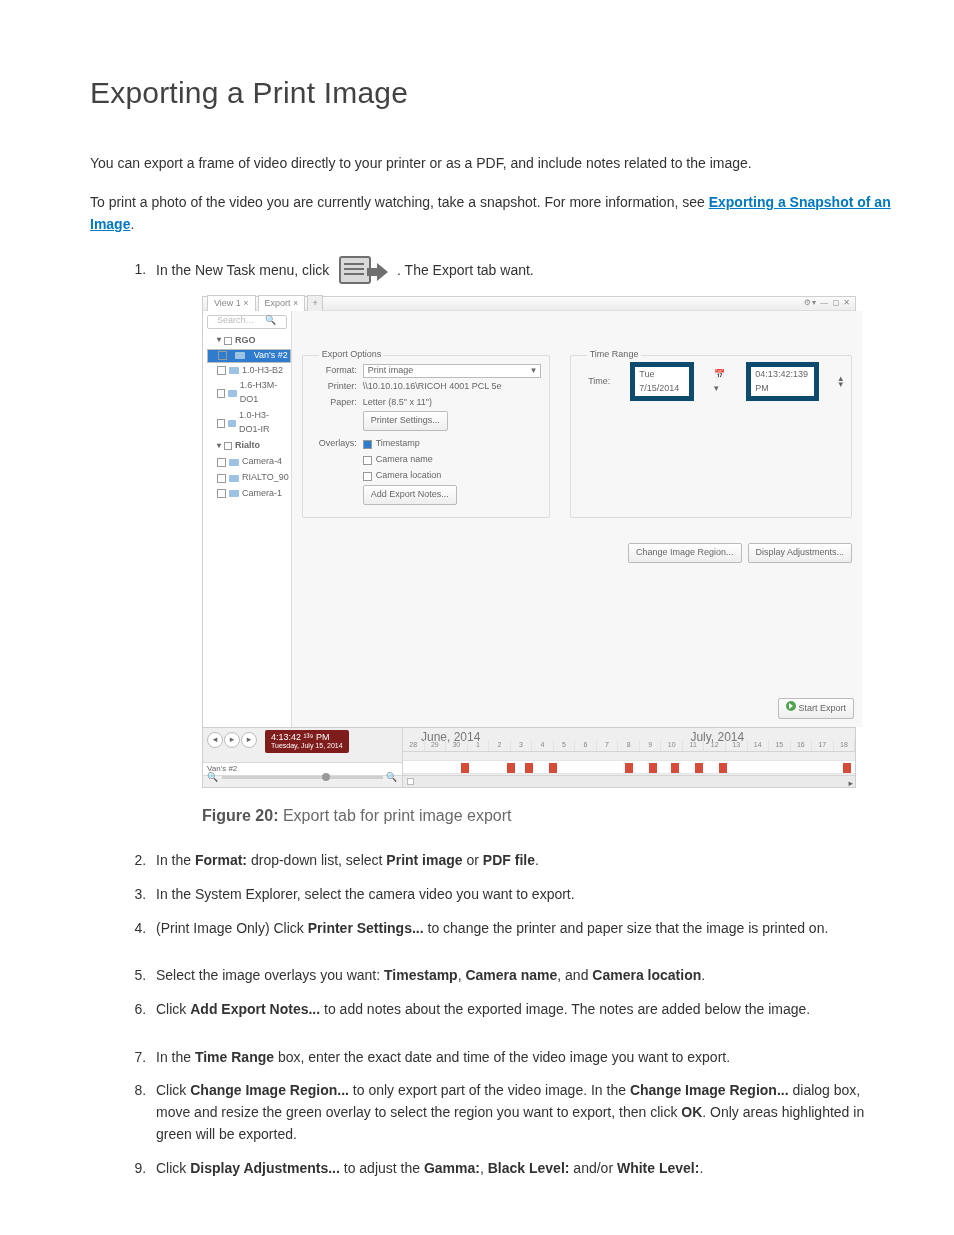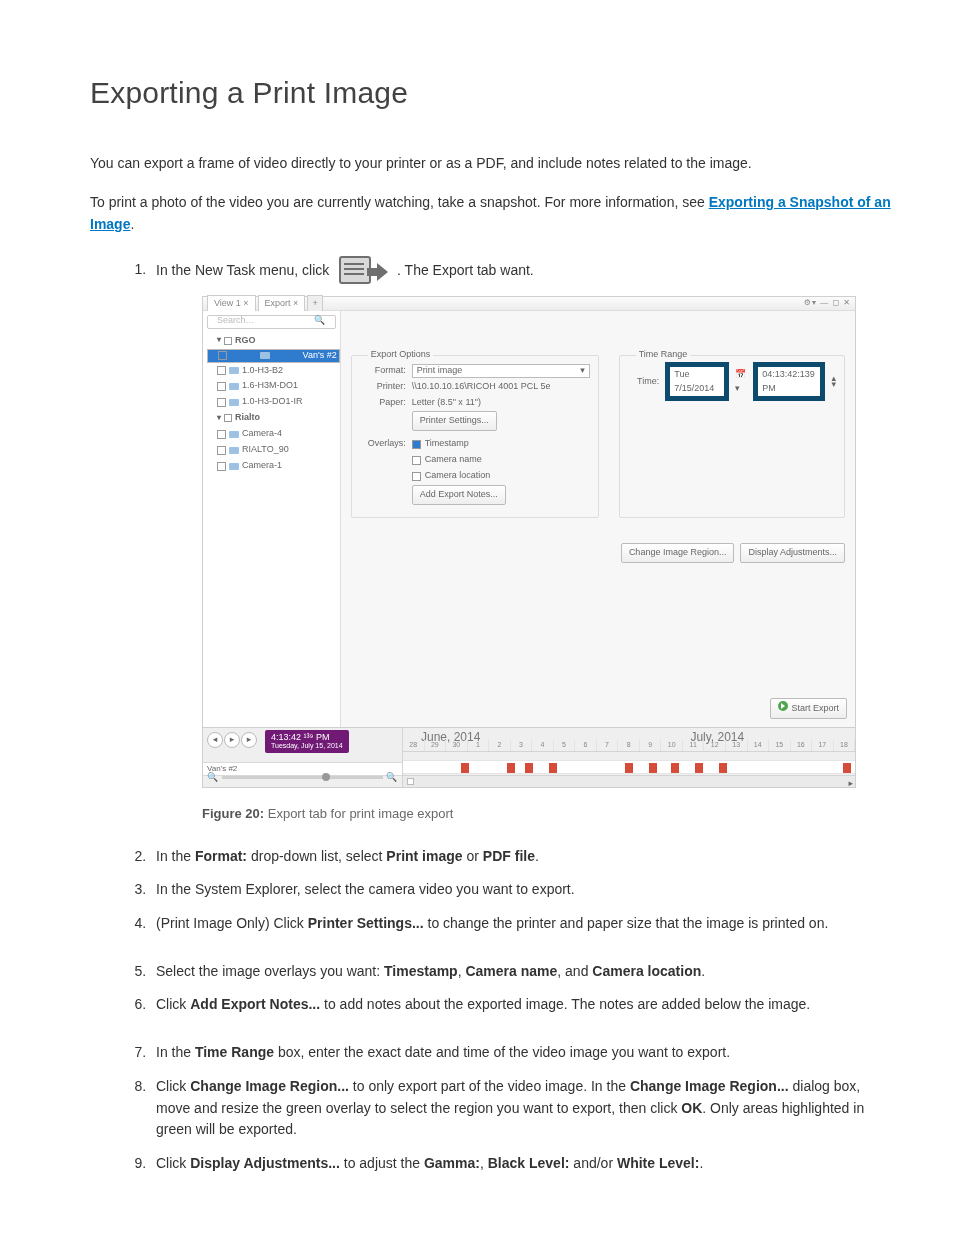--- a/index.html
+++ b/index.html
@@ -109,47 +109,47 @@
   .grp-time{flex:1;}
   .fld{display:flex; align-items:center; margin:2px 0;}
   .fld label{width:46px; text-align:right; margin-right:6px;}
   .sel{flex:1; border:1px solid #bbb; background:#fff; height:14px; display:flex; align-items:center; padding:0 4px; justify-content:space-between;}
   .overlay-list{margin-left:52px;}
   .overlay-list .fld label{width:auto;text-align:left;margin-left:4px;}
   .start-export{position:absolute; right:8px; bottom:8px;}
   .start-export .ico{width:10px;height:10px;border-radius:50%;background:#4fa64f;display:inline-block;margin-right:3px;position:relative;}
   .start-export .ico::after{content:"";position:absolute;left:3px;top:2px;border-left:4px solid #fff;border-top:3px solid transparent;border-bottom:3px solid transparent;}
 
-  .timefld{display:flex;align-items:center;gap:6px;}
+  .timefld{display:flex;align-items:center;gap:20px;}
   .timefld .txt{border:5px solid #0c4a6e;background:#fff;padding:1px 4px;}
 
   
   .tl{height:60px; border-top:1px solid #cfcfcf; background:#efefef; display:flex;}
   .tl-left{width:200px;border-right:1px solid #d4d4d4;position:relative;}
   .pb{position:absolute;left:4px;top:4px;display:flex;gap:1px;}
   .pbtn{width:16px;height:16px;border:1px solid #bbb;border-radius:8px;background:#fff;display:flex;align-items:center;justify-content:center;}
-  .tchip{position:absolute;left:62px;top:2px;background:#701a75;color:#fff;padding:2px 6px;border-radius:2px;font-size:8px;line-height:1.2;}
+  .tchip{position:absolute;left:62px;top:2px;background:#7f1d1d;color:#fff;padding:2px 6px;border-radius:2px;font-size:8px;line-height:1.2;}
   .lane{position:absolute;left:0;right:0;top:34px;height:14px;background:#fff;border:1px solid #d9d9d9;border-left:none;border-right:none;}
   .lane-lbl{position:absolute;left:4px;top:35px;font-size:8px;}
   .zoom{position:absolute;left:4px;bottom:2px;right:4px;display:flex;align-items:center;gap:4px;}
   .zoom .bar{flex:1;height:3px;background:#cfcfcf;position:relative;}
   .zoom .knob{width:8px;height:8px;border-radius:50%;background:#999;position:absolute;left:62%;top:-3px;}
 
   .tl-right{flex:1;position:relative;}
   .monthrow{display:flex;height:12px;}
   .monthrow div{font-size:12px;color:#777;}
   .dayrow{display:flex;height:12px;border-bottom:1px solid #d4d4d4;}
   .dayrow span{flex:1;text-align:center;font-size:7px;border-right:1px solid #e3e3e3;color:#888;}
   .events{position:relative;height:14px;margin-top:8px;background:#fff;border-top:1px solid #e5e5e5;border-bottom:1px solid #e5e5e5;}
   .ev{position:absolute;top:2px;width:8px;height:10px;background:#d64b3a;}
   .scrrow{position:absolute;left:0;right:0;bottom:0;height:12px;background:#eaeaea;border-top:1px solid #d4d4d4;}
   .scrrow .thumb{position:absolute;left:4px;top:2px;width:7px;height:7px;border:1px solid #bbb;background:#fff;}
   .scrrow .arrow-r{position:absolute;right:2px;top:1px;}
 
-  figcaption{font-size:13px;color:#6a6a6a;margin:16px 0 22px 0;}
+  figcaption{font-size:16px;color:#6a6a6a;margin:16px 0 22px 0;}
   figcaption .bold{color:#555;}
   .step-icon{display:inline-block;vertical-align:middle;margin:0 4px;}
   .step-icon svg{display:block;}
 </style>
 </head>
 <body>
 
 <h1>Exporting a Print Image</h1>
 
 <p class="para">You can export a frame of video directly to your printer or as a PDF, and include notes related to the image.</p>

